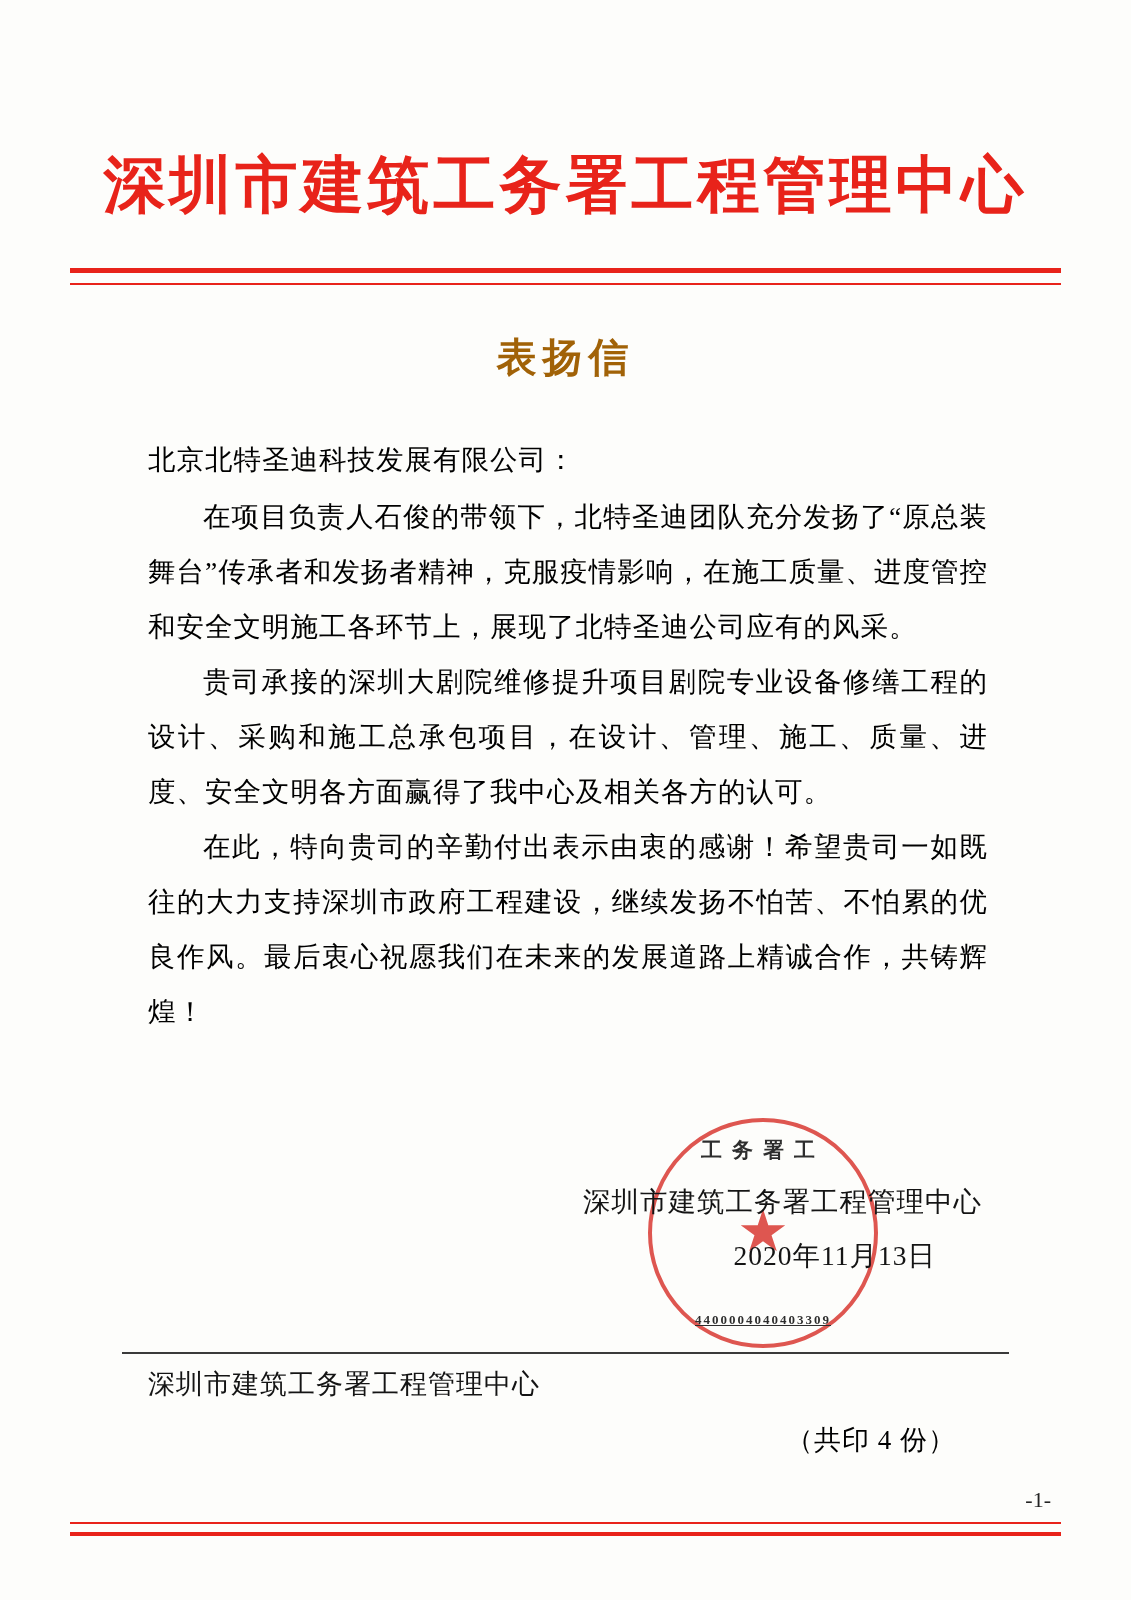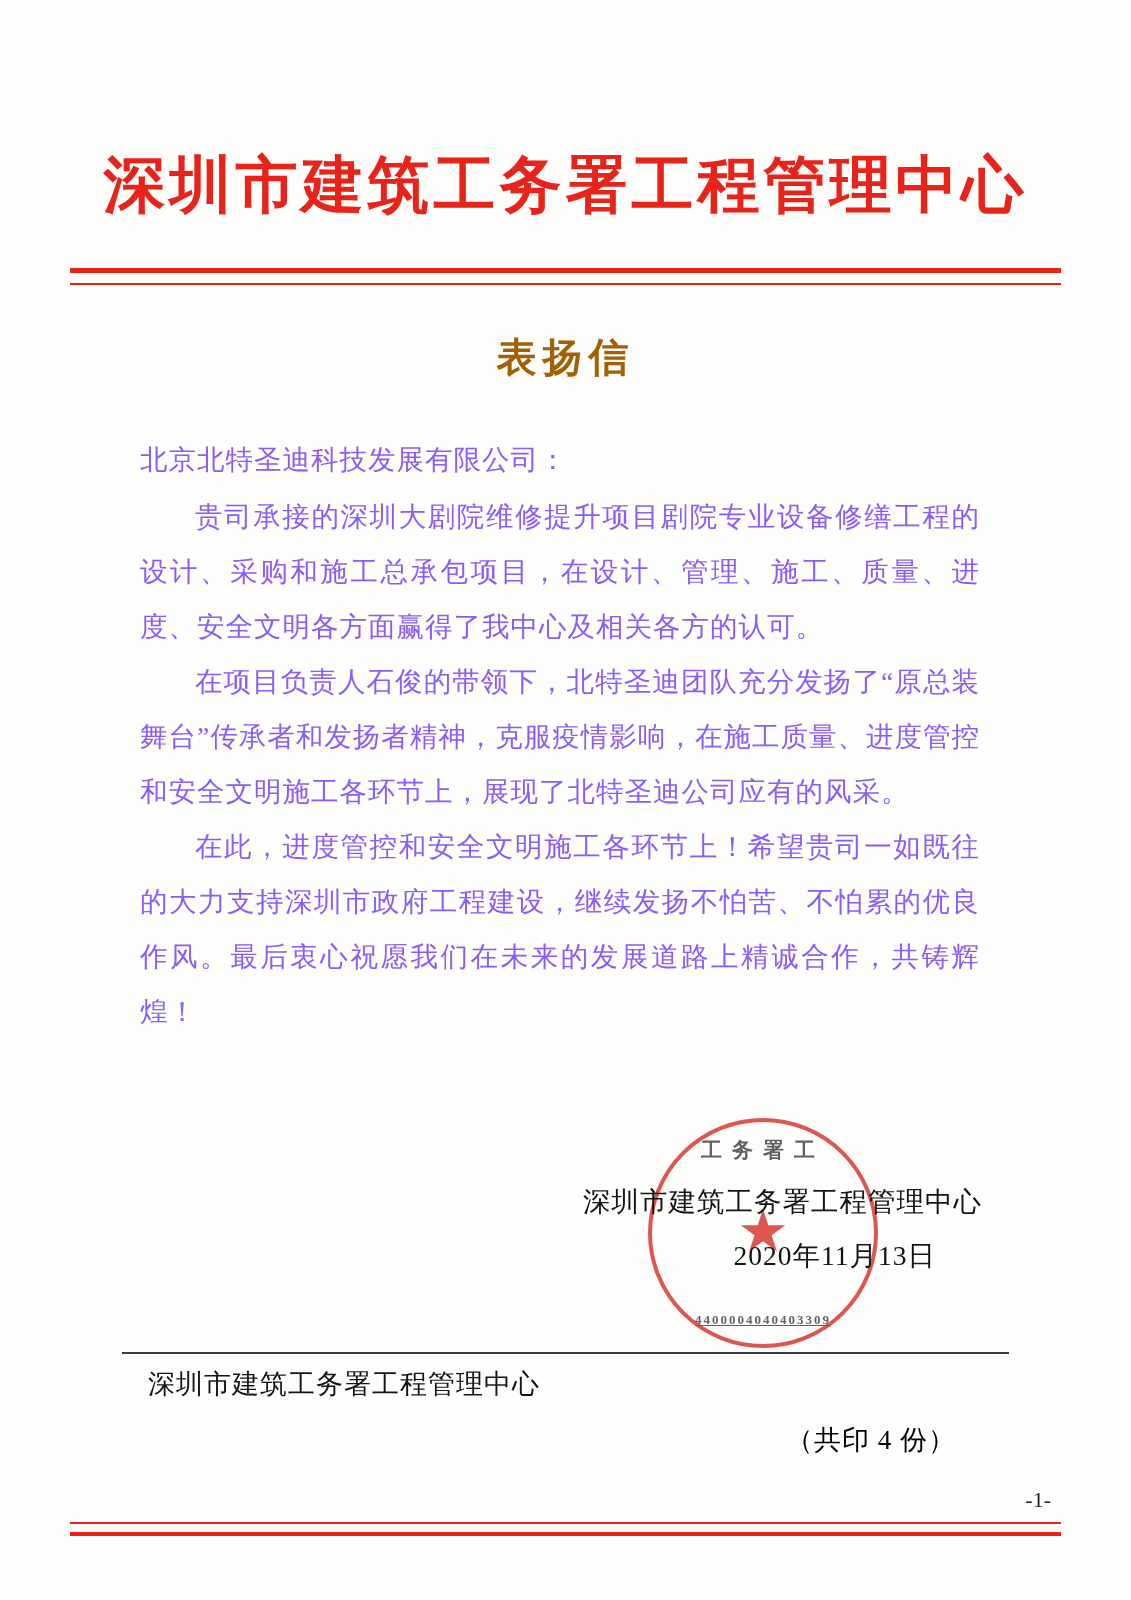--- a/index.html
+++ b/index.html
@@ -64,25 +64,25 @@
     font-size: 40px;
     font-weight: bold;
     letter-spacing: 6px;
     color: #a16207;
   }
 
   
   .body-block {
     position: absolute;
     top: 432px;
-    left: 140px;
+    left: 148px;
     width: 840px;
     font-size: 27.5px;
     line-height: 55px;
-    color: #8b5cf6;
+    color: #000000;
     letter-spacing: 1px;
     text-align: justify;
   }
   .addressee {
     margin: 0 0 2px 0;
   }
   .para {
     margin: 0;
     text-indent: 2em;
   }
@@ -125,21 +125,21 @@
     transform: translate(-50%, -52%);
     color: #d8322b;
     font-size: 58px;
     line-height: 1;
   }
   .seal-top-text, .seal-bottom-text {
     position: absolute;
     left: 0;
     width: 100%;
     text-align: center;
-    color: #404040;
+    color: #000000;
     font-weight: bold;
   }
   .seal-top-text {
     top: 14px;
     font-size: 21px;
     letter-spacing: 10px;
   }
   .seal-bottom-text {
     bottom: 16px;
     font-size: 13px;
@@ -207,23 +207,23 @@
   <div class="letterhead">
     <div class="letterhead-title">深圳市建筑工务署工程管理中心</div>
   </div>
   <div class="rule-thick"></div>
   <div class="rule-thin"></div>
 
   <div class="doc-title">表扬信</div>
 
   <div class="body-block">
     <p class="addressee">北京北特圣迪科技发展有限公司：</p>
+    <p class="para">在项目负责人石俊的带领下，北特圣迪团队充分发扬了“原总装舞台”传承者和发扬者精神，克服疫情影响，在施工质量、进度管控和安全文明施工各环节上，展现了北特圣迪公司应有的风采。</p>
     <p class="para">贵司承接的深圳大剧院维修提升项目剧院专业设备修缮工程的设计、采购和施工总承包项目，在设计、管理、施工、质量、进度、安全文明各方面赢得了我中心及相关各方的认可。</p>
-    <p class="para">在项目负责人石俊的带领下，北特圣迪团队充分发扬了“原总装舞台”传承者和发扬者精神，克服疫情影响，在施工质量、进度管控和安全文明施工各环节上，展现了北特圣迪公司应有的风采。</p>
-    <p class="para">在此，进度管控和安全文明施工各环节上！希望贵司一如既往的大力支持深圳市政府工程建设，继续发扬不怕苦、不怕累的优良作风。最后衷心祝愿我们在未来的发展道路上精诚合作，共铸辉煌！</p>
+    <p class="para">在此，特向贵司的辛勤付出表示由衷的感谢！希望贵司一如既往的大力支持深圳市政府工程建设，继续发扬不怕苦、不怕累的优良作风。最后衷心祝愿我们在未来的发展道路上精诚合作，共铸辉煌！</p>
   </div>
 
   <div class="seal">
     <div class="seal-top-text">工务署工</div>
     <div class="seal-star">★</div>
     <div class="seal-bottom-text">4400004040403309</div>
   </div>
 
   <div class="signature">
     <div class="sig-line">深圳市建筑工务署工程管理中心</div>

